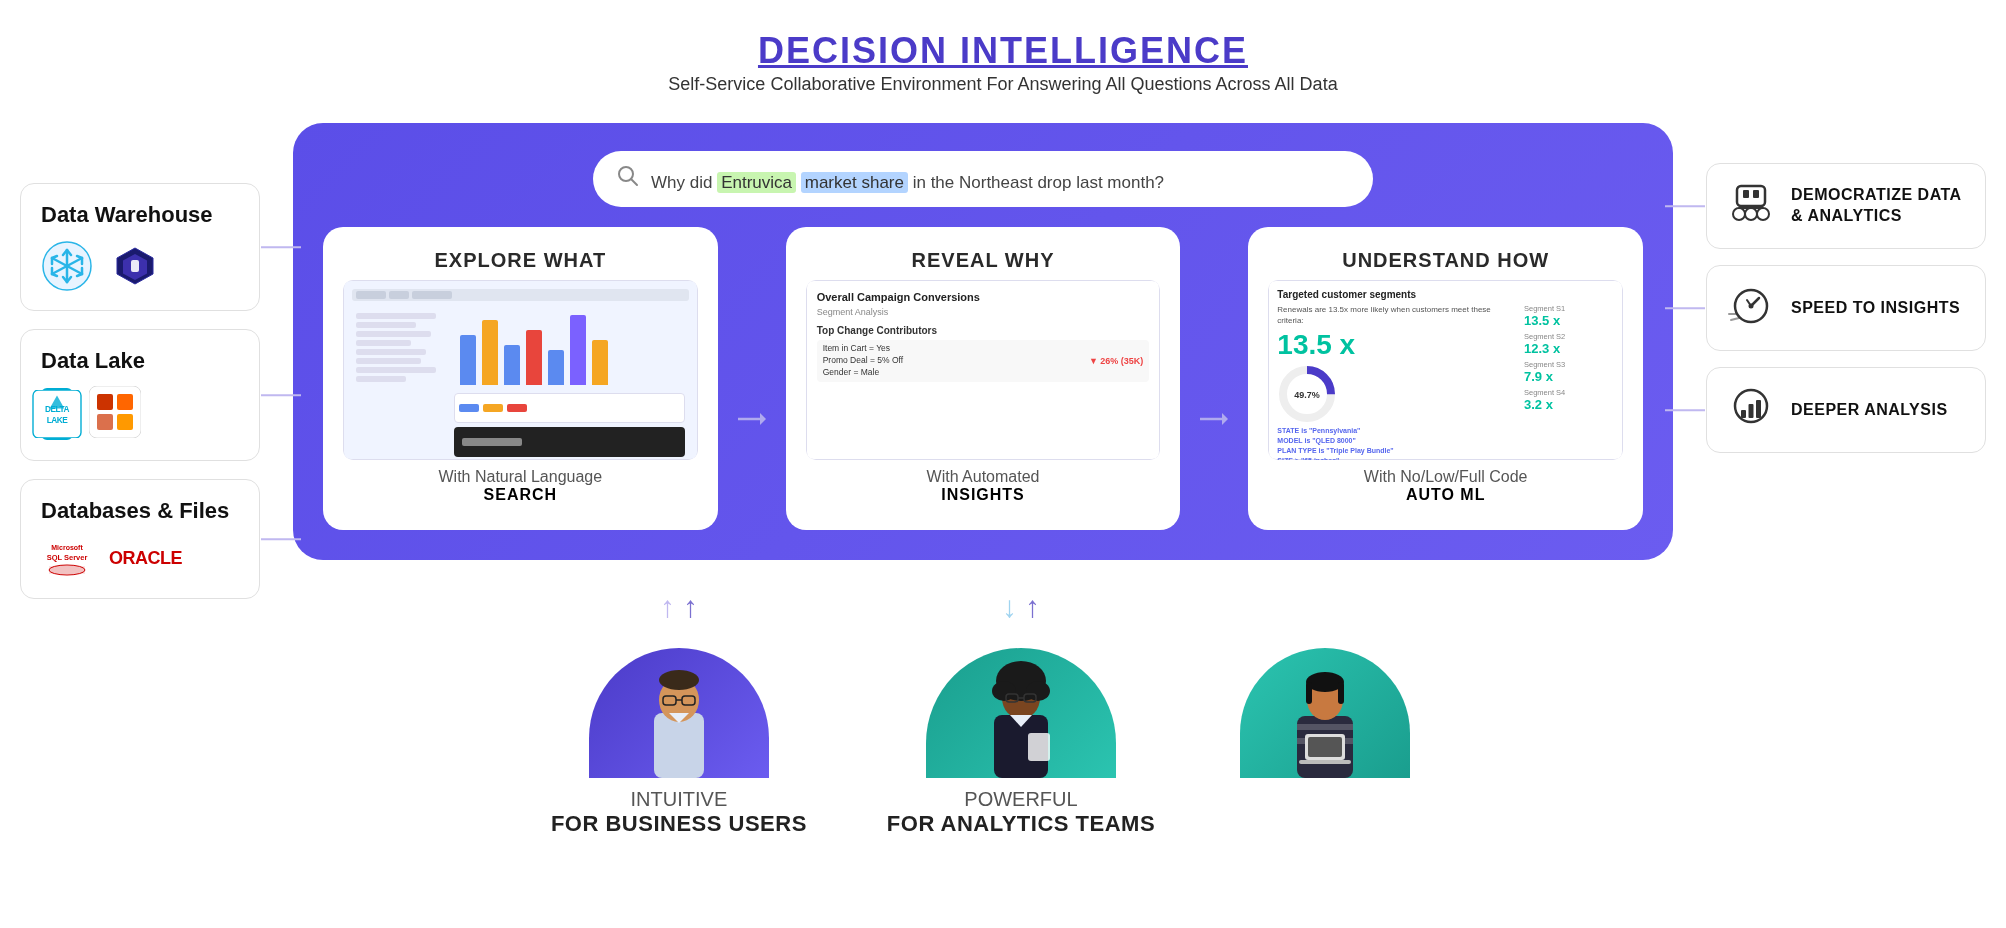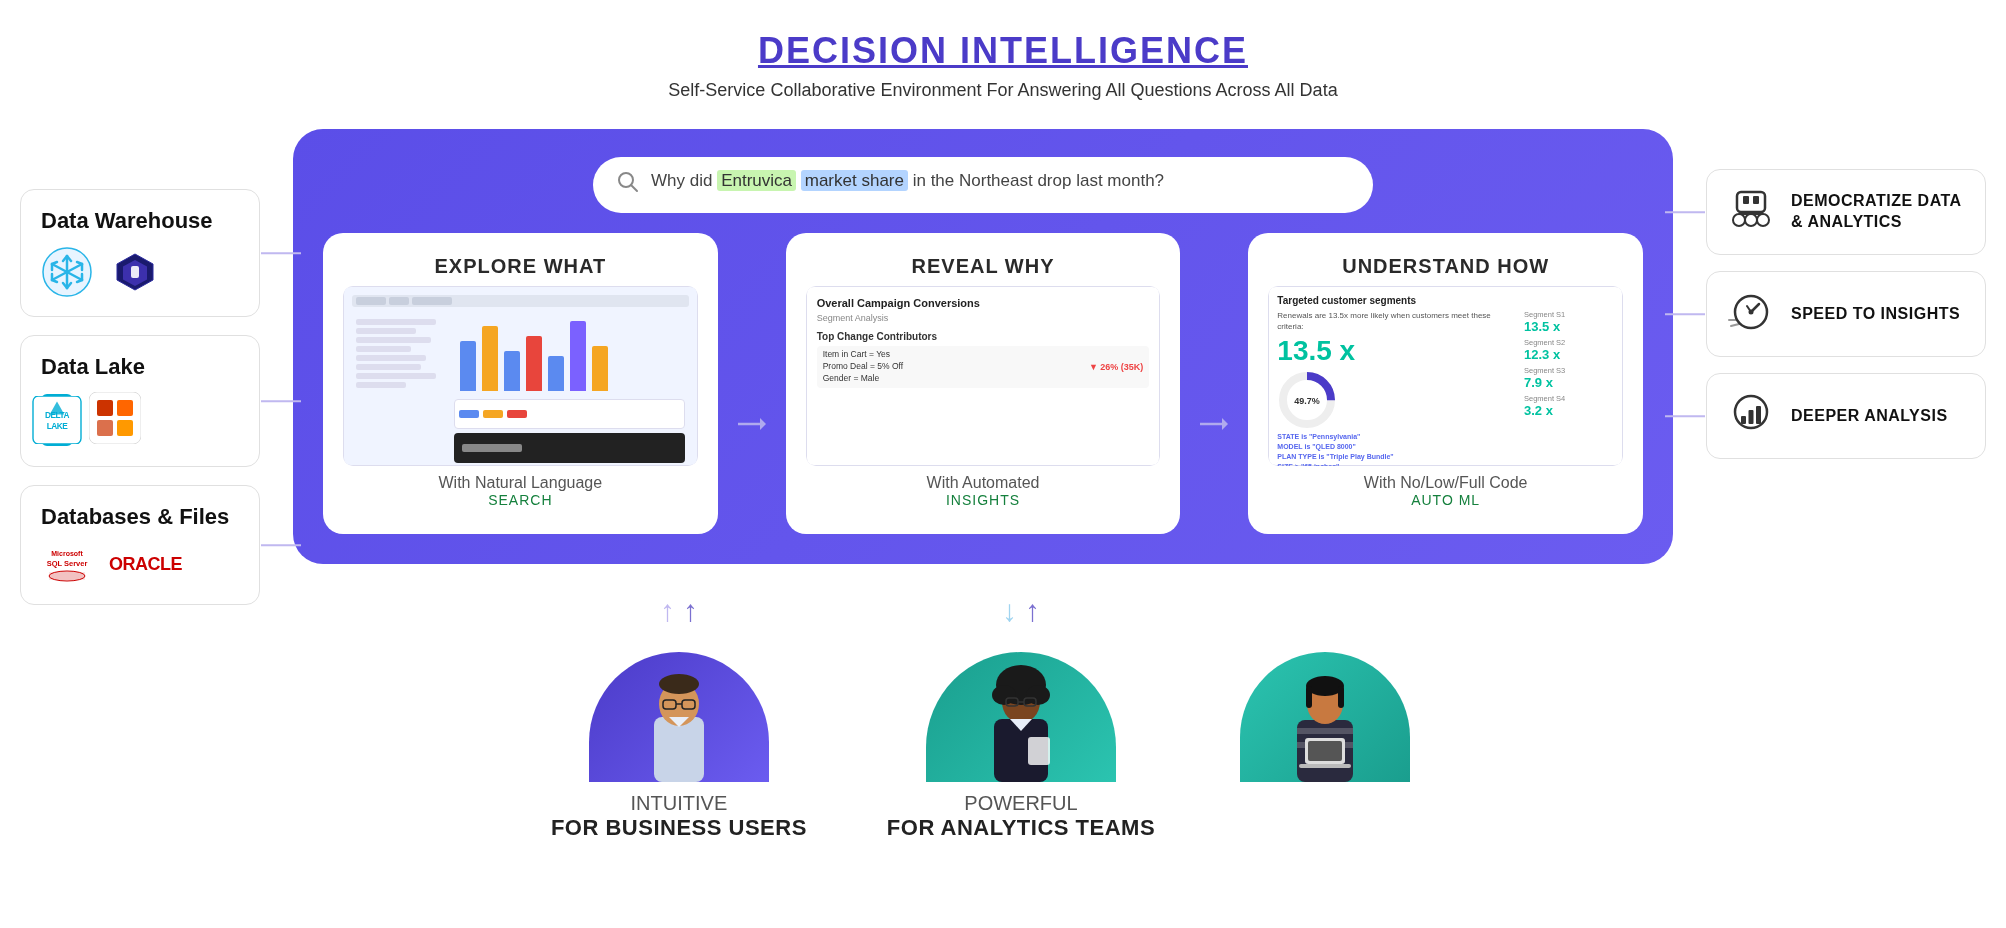--- a/index.html
+++ b/index.html
@@ -32,21 +32,21 @@
       color: #4B3BC8;
       letter-spacing: 2px;
       text-transform: uppercase;
       text-decoration: underline;
       text-decoration-color: #4B3BC8;
     }
     .header-subtitle {
       font-size: 18px;
       color: #333;
       font-weight: 400;
-      margin-top: 8px;
+      margin-top: 2px;
     }
 
     
     .main-layout {
       display: flex;
       align-items: flex-start;
       width: 100%;
       gap: 0;
       margin-top: 10px;
     }
@@ -148,21 +148,21 @@
       flex-direction: column;
       gap: 20px;
     }
 
     
     .search-bar {
       background: #fff;
       border-radius: 40px;
       padding: 14px 24px;
       display: flex;
-      align-items: flex-start;
+      align-items: flex-end;
       gap: 12px;
       width: 100%;
       max-width: 780px;
       margin: 0 auto;
     }
 
     .search-icon-wrap {
       color: #888;
       font-size: 22px;
     }
@@ -221,23 +221,23 @@
       position: relative;
     }
 
     .column-label {
       font-size: 16px;
       color: #555;
       text-align: center;
     }
 
     .column-label-bold {
-      font-size: 14px;
-      font-weight: 400;
-      color: #15803d;
+      font-size: 16px;
+      font-weight: 700;
+      color: #000000;
       text-align: center;
       text-transform: uppercase;
       letter-spacing: 1px;
     }
 
     
     .explore-visual {
       background: #f0f4ff;
       width: 100%;
       height: 100%;

